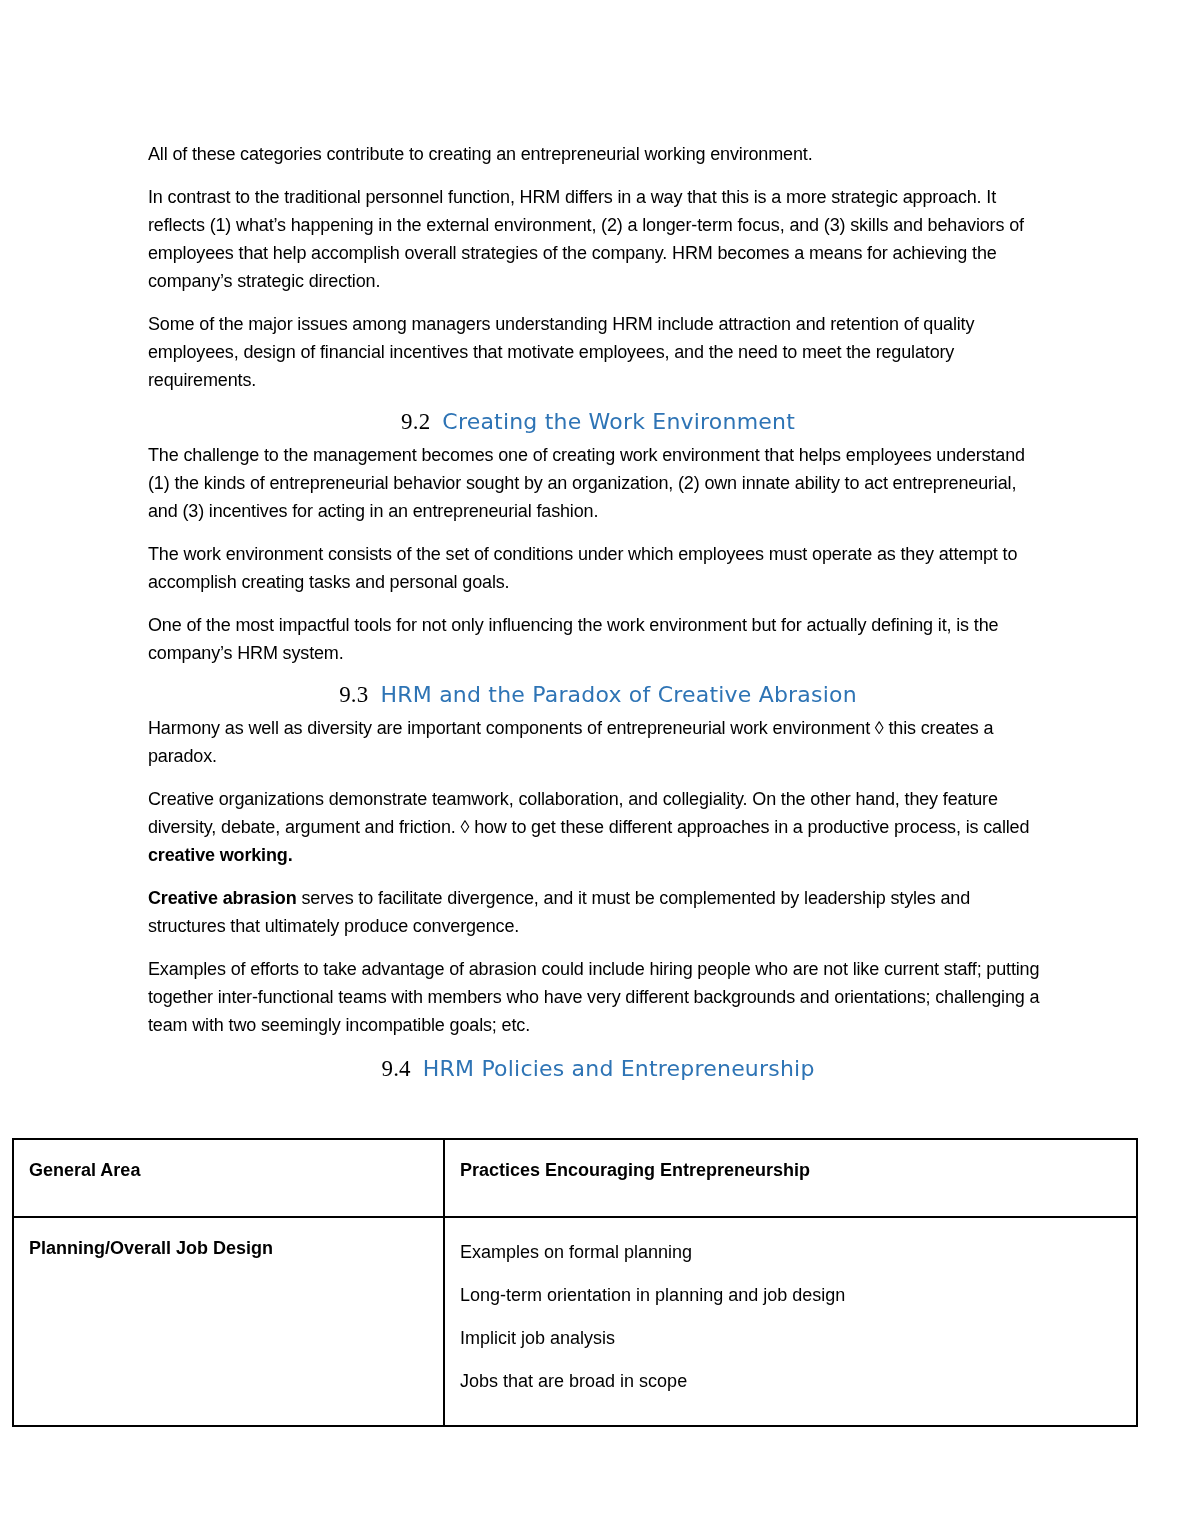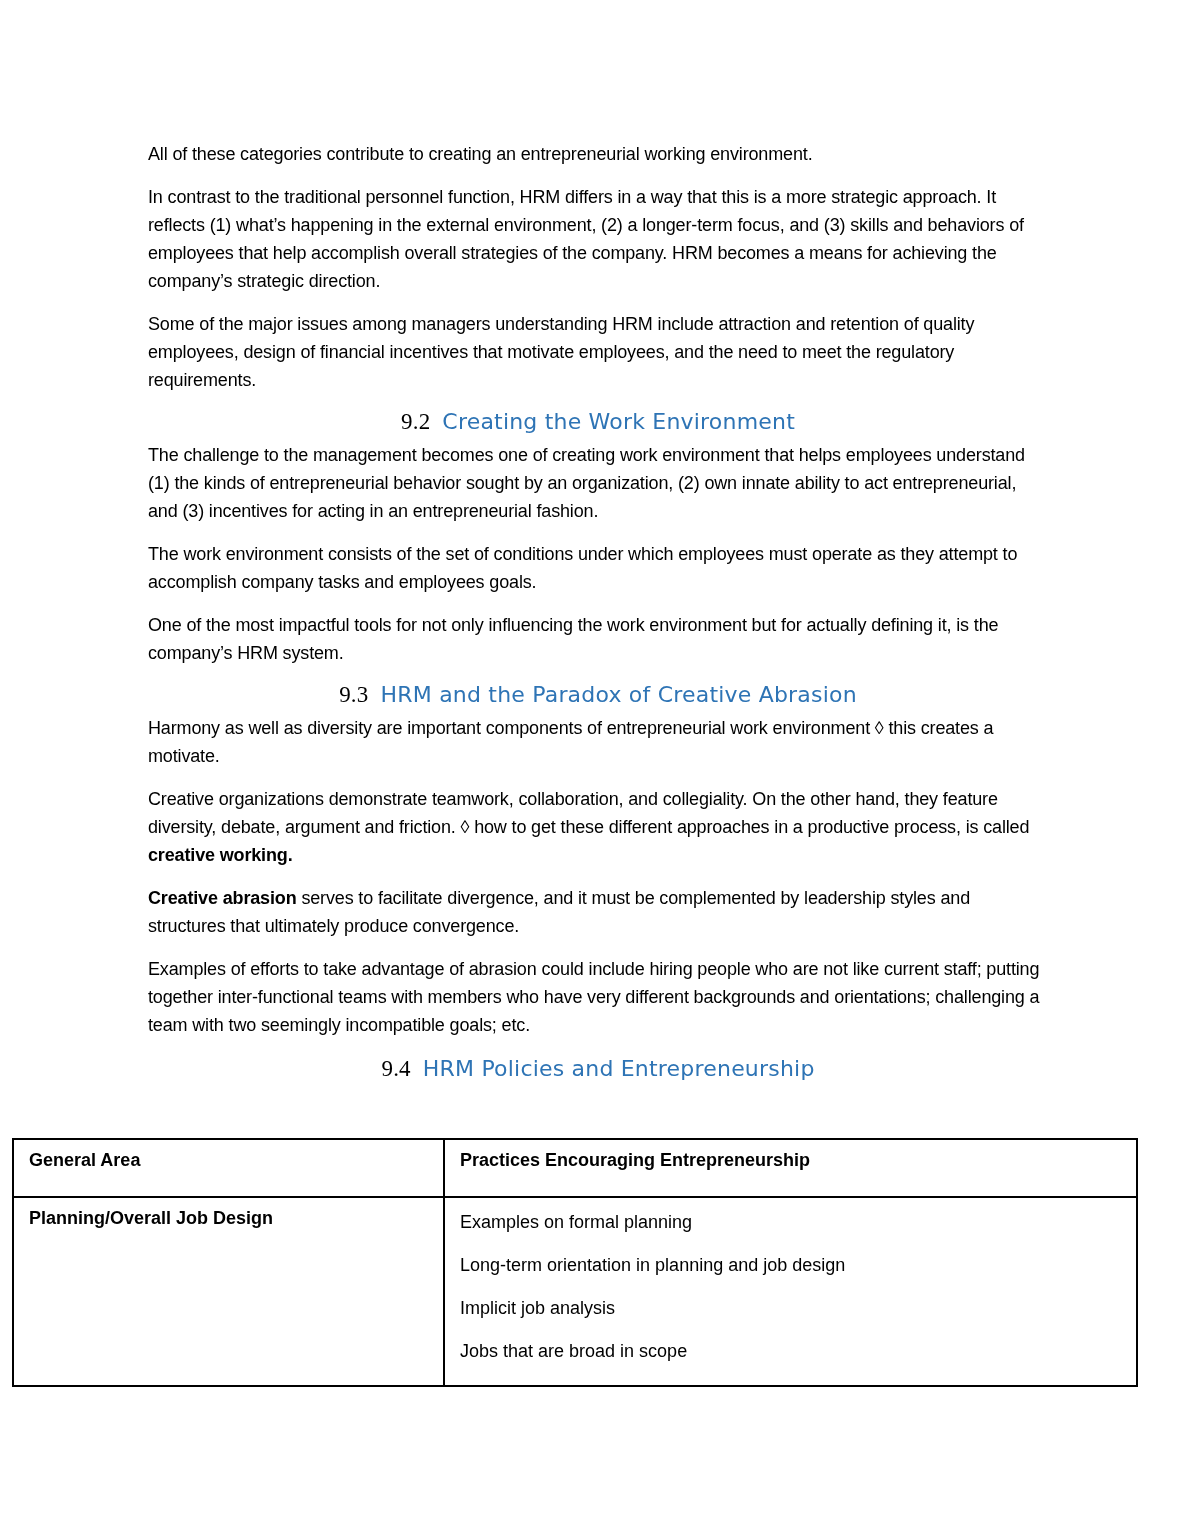--- a/index.html
+++ b/index.html
@@ -6,47 +6,47 @@
   body { width: 1190px; height: 1540px; position: relative; overflow: hidden;
          font-family: "Liberation Sans", sans-serif; color: #000; }
   .content { position: absolute; left: 148px; top: 140px; width: 900px; }
   p { margin: 0 0 15px 0; font-size: 18px; line-height: 28px; letter-spacing: -0.15px; }
   h2 { margin: 0 0 2px 0; font-weight: normal; font-size: 24px; line-height: 34px;
        letter-spacing: 0.2px; text-align: center; }
   h2 .num { font-family: "Liberation Serif", serif; color: #000; margin-right: 12px; font-size: 23px; }
   h2 .title { color: #2E74B5; font-family: "DejaVu Sans", sans-serif; font-size: 22px; }
   .table-wrap { position: absolute; left: 12px; top: 1138px; width: 1126px; }
   table { border-collapse: collapse; width: 100%; font-size: 18px; }
-  td { border: 2px solid #000; vertical-align: top; padding: 10px 15px; }
+  td { border: 2px solid #000; vertical-align: top; padding: 20px 15px; }
   td.c1 { width: 399px; }
   .hdr td { height: 36px; font-weight: bold; }
   .row td { height: 167px; border-radius: 23px; }
   .cell-line { line-height: 28px; margin-bottom: 15px; }
   .cell-line:last-child { margin-bottom: 0; }
   b { font-weight: bold; }
 </style>
 </head>
 <body>
 
 <div class="content">
   <p>All of these categories contribute to creating an entrepreneurial working environment.</p>
   <p>In contrast to the traditional personnel function, HRM differs in a way that this is a more strategic approach. It reflects (1) what’s happening in the external environment, (2) a longer-term focus, and (3) skills and behaviors of employees that help accomplish overall strategies of the company. HRM becomes a means for achieving the company’s strategic direction.</p>
   <p style="margin-bottom:10px">Some of the major issues among managers understanding HRM include attraction and retention of quality employees, design of financial incentives that motivate employees, and the need to meet the regulatory requirements.</p>
 
   <h2>
     <span class="num">9.2</span><span class="title">Creating the Work Environment</span>
   </h2>
   <p>The challenge to the management becomes one of creating work environment that helps employees understand (1) the kinds of entrepreneurial behavior sought by an organization, (2) own innate ability to act entrepreneurial, and (3) incentives for acting in an entrepreneurial fashion.</p>
-  <p>The work environment consists of the set of conditions under which employees must operate as they attempt to accomplish company tasks and employees goals.</p>
+  <p>The work environment consists of the set of conditions under which employees must operate as they attempt to accomplish creating tasks and personal goals.</p>
   <p style="margin-bottom:10px">One of the most impactful tools for not only influencing the work environment but for actually defining it, is the company’s HRM system.</p>
 
   <h2>
     <span class="num">9.3</span><span class="title">HRM and the Paradox of Creative Abrasion</span>
   </h2>
-  <p>Harmony as well as diversity are important components of entrepreneurial work environment ◊ this creates a motivate.</p>
+  <p>Harmony as well as diversity are important components of entrepreneurial work environment ◊ this creates a paradox.</p>
   <p><span>Creative organizations demonstrate teamwork, collaboration, and collegiality. On the other hand, they feature diversity, debate, argument and friction. ◊ how to get these different approaches in a productive process, is called </span><b>creative working.</b></p>
   <p><b>Creative abrasion</b><span> serves to facilitate divergence, and it must be complemented by leadership styles and structures that ultimately produce convergence.</span></p>
   <p style="margin-bottom:12px">Examples of efforts to take advantage of abrasion could include hiring people who are not like current staff; putting together inter-functional teams with members who have very different backgrounds and orientations; challenging a team with two seemingly incompatible goals; etc.</p>
 
   <h2>
     <span class="num">9.4</span><span class="title">HRM Policies and Entrepreneurship</span>
   </h2>
 </div>
 
 <div class="table-wrap">

